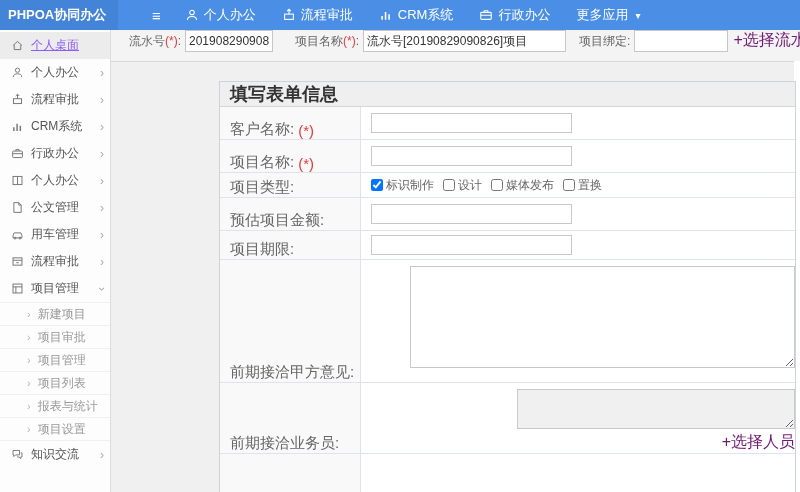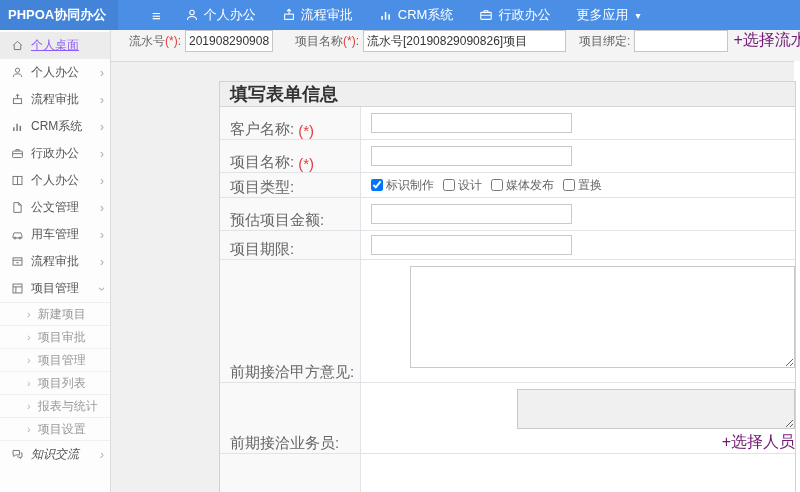--- a/index.html
+++ b/index.html
@@ -233,21 +233,21 @@
       <span>项目列表</span>
     </div>
     <div class="side-sub">
       <span class="subchev">›</span>
       <span>报表与统计</span>
     </div>
     <div class="side-sub">
       <span class="subchev">›</span>
       <span>项目设置</span>
     </div>
-    <div class="side-item" style="border-top:1px solid #f0f0f0;font-style:italic;">
+    <div class="side-item" style="border-top:1px solid #f0f0f0;">
       <span class="sicon">
           <svg width="13" height="13" viewBox="0 0 16 16" fill="none" stroke="currentColor" stroke-width="1.2">
             <path d="M2.5 3h8v5.5H5.5l-2 2V8.5h-1z"></path>
             <path d="M12 6h1.5v5H12v2l-2.2-2H7.5"></path>
           </svg>
         </span>
       <span>知识交流</span>
       <span class="chev">›</span>
     </div>
   </div>

